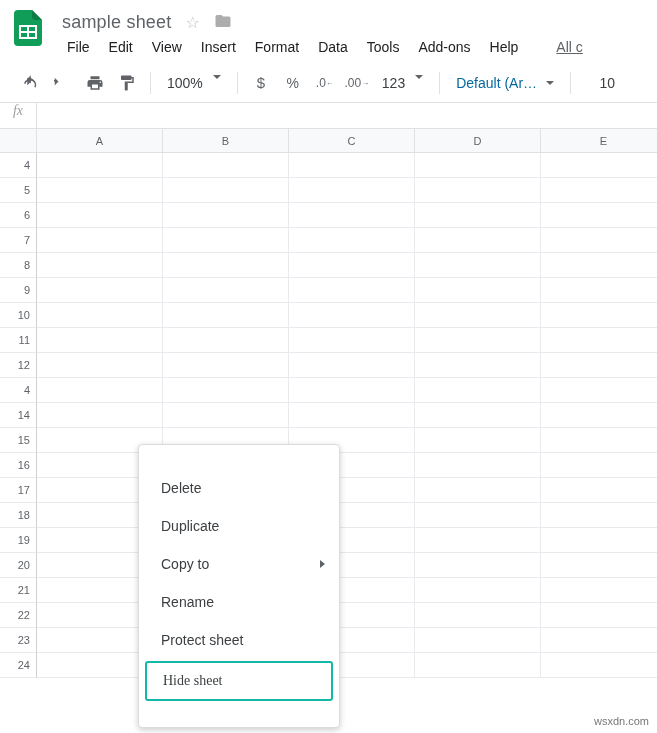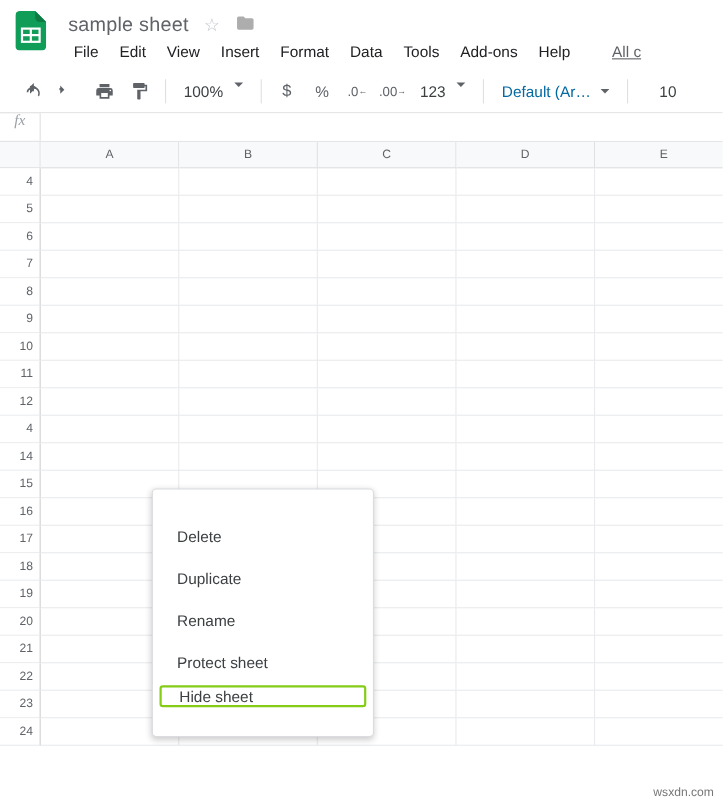--- a/index.html
+++ b/index.html
@@ -30,21 +30,21 @@
   .rowhdr { width:37px; height:25px; background:#fff; border-right:1px solid #cfcfcf; border-bottom:1px solid #e8eaed; display:flex; align-items:center; justify-content:flex-end; padding-right:6px; font-size:11px; color:#5f6368; }
   .cols { display:flex; }
   .colhdr { height:24px; background:#f8f9fa; border-right:1px solid #e0e0e0; border-bottom:1px solid #e0e0e0; display:flex; align-items:center; justify-content:center; font-size:11px; color:#5f6368; }
   .cA { width:126px; } .cB { width:126px; } .cC { width:126px; } .cD { width:126px; } .cE { width:126px; }
   .grid-body { position:relative; }
   .gridrow { display:flex; }
   .cell { height:25px; border-right:1px solid #e8eaed; border-bottom:1px solid #e8eaed; }
   .context-menu { position:absolute; left:126px; top:444px; width:202px; background:#fff; border:1px solid #dadce0; border-radius:4px; box-shadow:0 2px 6px rgba(0,0,0,0.2); padding:24px 0; z-index:10;margin-left:12px; }
   .cm-item { height:38px; display:flex; align-items:center; padding:0 22px; font-size:14px; color:#3c4043; cursor:pointer; position:relative; }
   .cm-arrow { position:absolute; right:14px; width:0; height:0; border-top:4px solid transparent; border-bottom:4px solid transparent; border-left:5px solid #5f6368; }
-  .cm-highlight { border:2px solid #84cc16; border-radius:3px; margin:2px 6px; height:20px; padding:0 16px; }
+  .cm-highlight { border:2px solid #14b8a6; border-radius:3px; margin:2px 6px; height:40px; padding:0 16px;font-family:Liberation Serif, serif; }
   .watermark { position:absolute; right:8px; bottom:6px; font-size:11px; color:#777; }
 </style>
 </head>
 <body>
 
 <div class="header">
   <div class="logo">
     <svg width="28" height="36" viewBox="0 0 28 36">
         <path fill="#0f9d58" d="M4 0h14l10 10v22a4 4 0 0 1-4 4H4a4 4 0 0 1-4-4V4a4 4 0 0 1 4-4z"></path>
         <path fill="#0c7c43" d="M18 0l10 10H22a4 4 0 0 1-4-4z"></path>
@@ -310,18 +310,19 @@
           <div class="cell cD"></div>
           <div class="cell cE"></div>
         </div>
       </div>
   </div>
 </div>
 
 <div class="context-menu" id="ctxmenu">
     <div class="cm-item">Delete</div>
     <div class="cm-item">Duplicate</div>
+    <div class="cm-item">Copy to<span class="cm-arrow"></span></div>
     <div class="cm-item">Rename</div>
     <div class="cm-item">Protect sheet</div>
     <div class="cm-item cm-highlight">Hide sheet</div>
   </div>
 
 <div class="watermark">wsxdn.com</div>
 
 </body></html>

